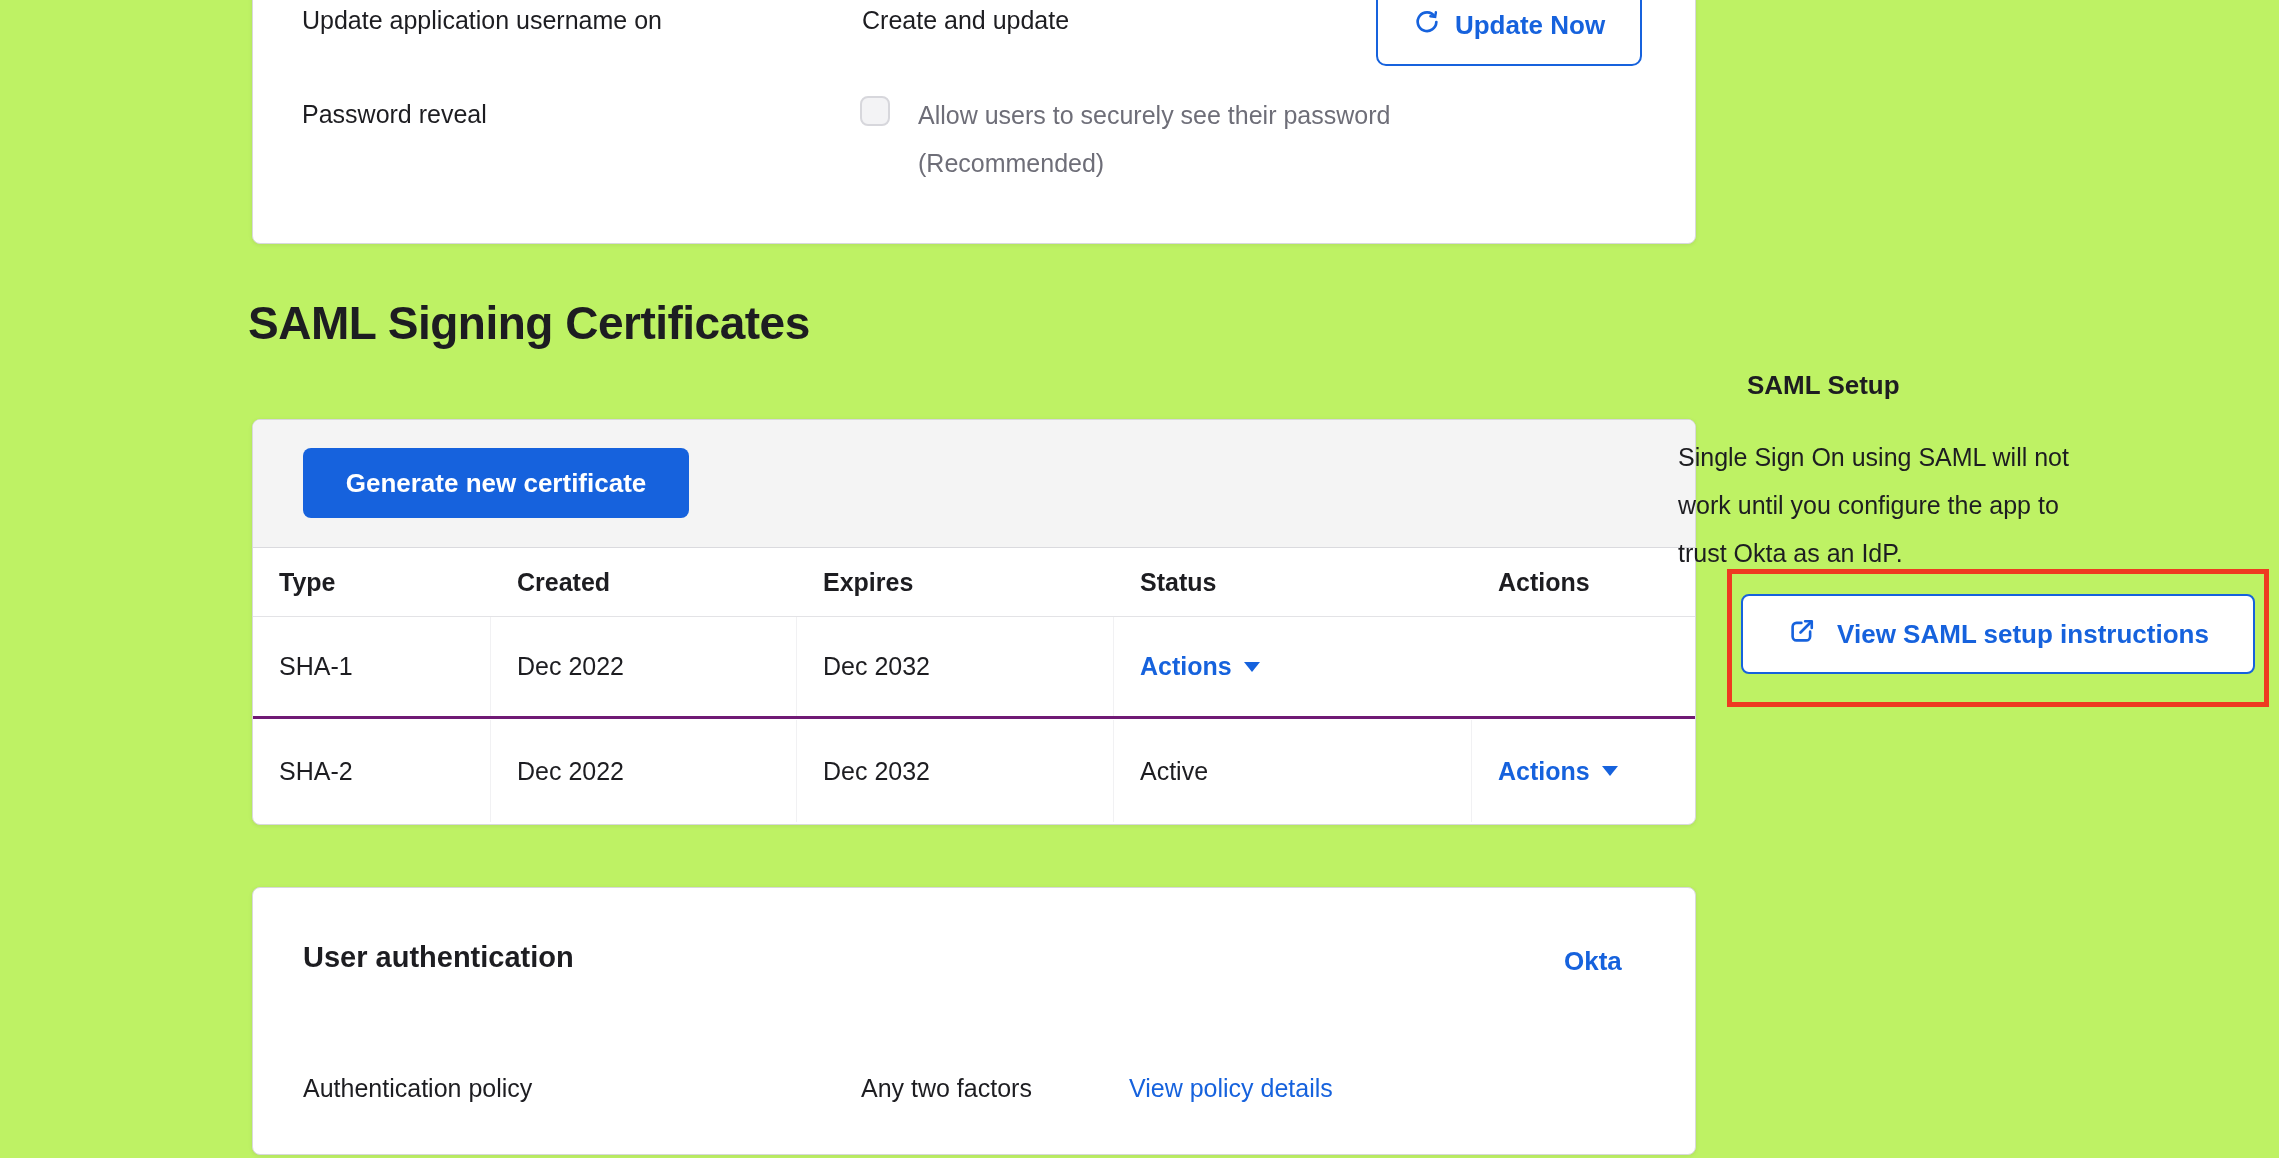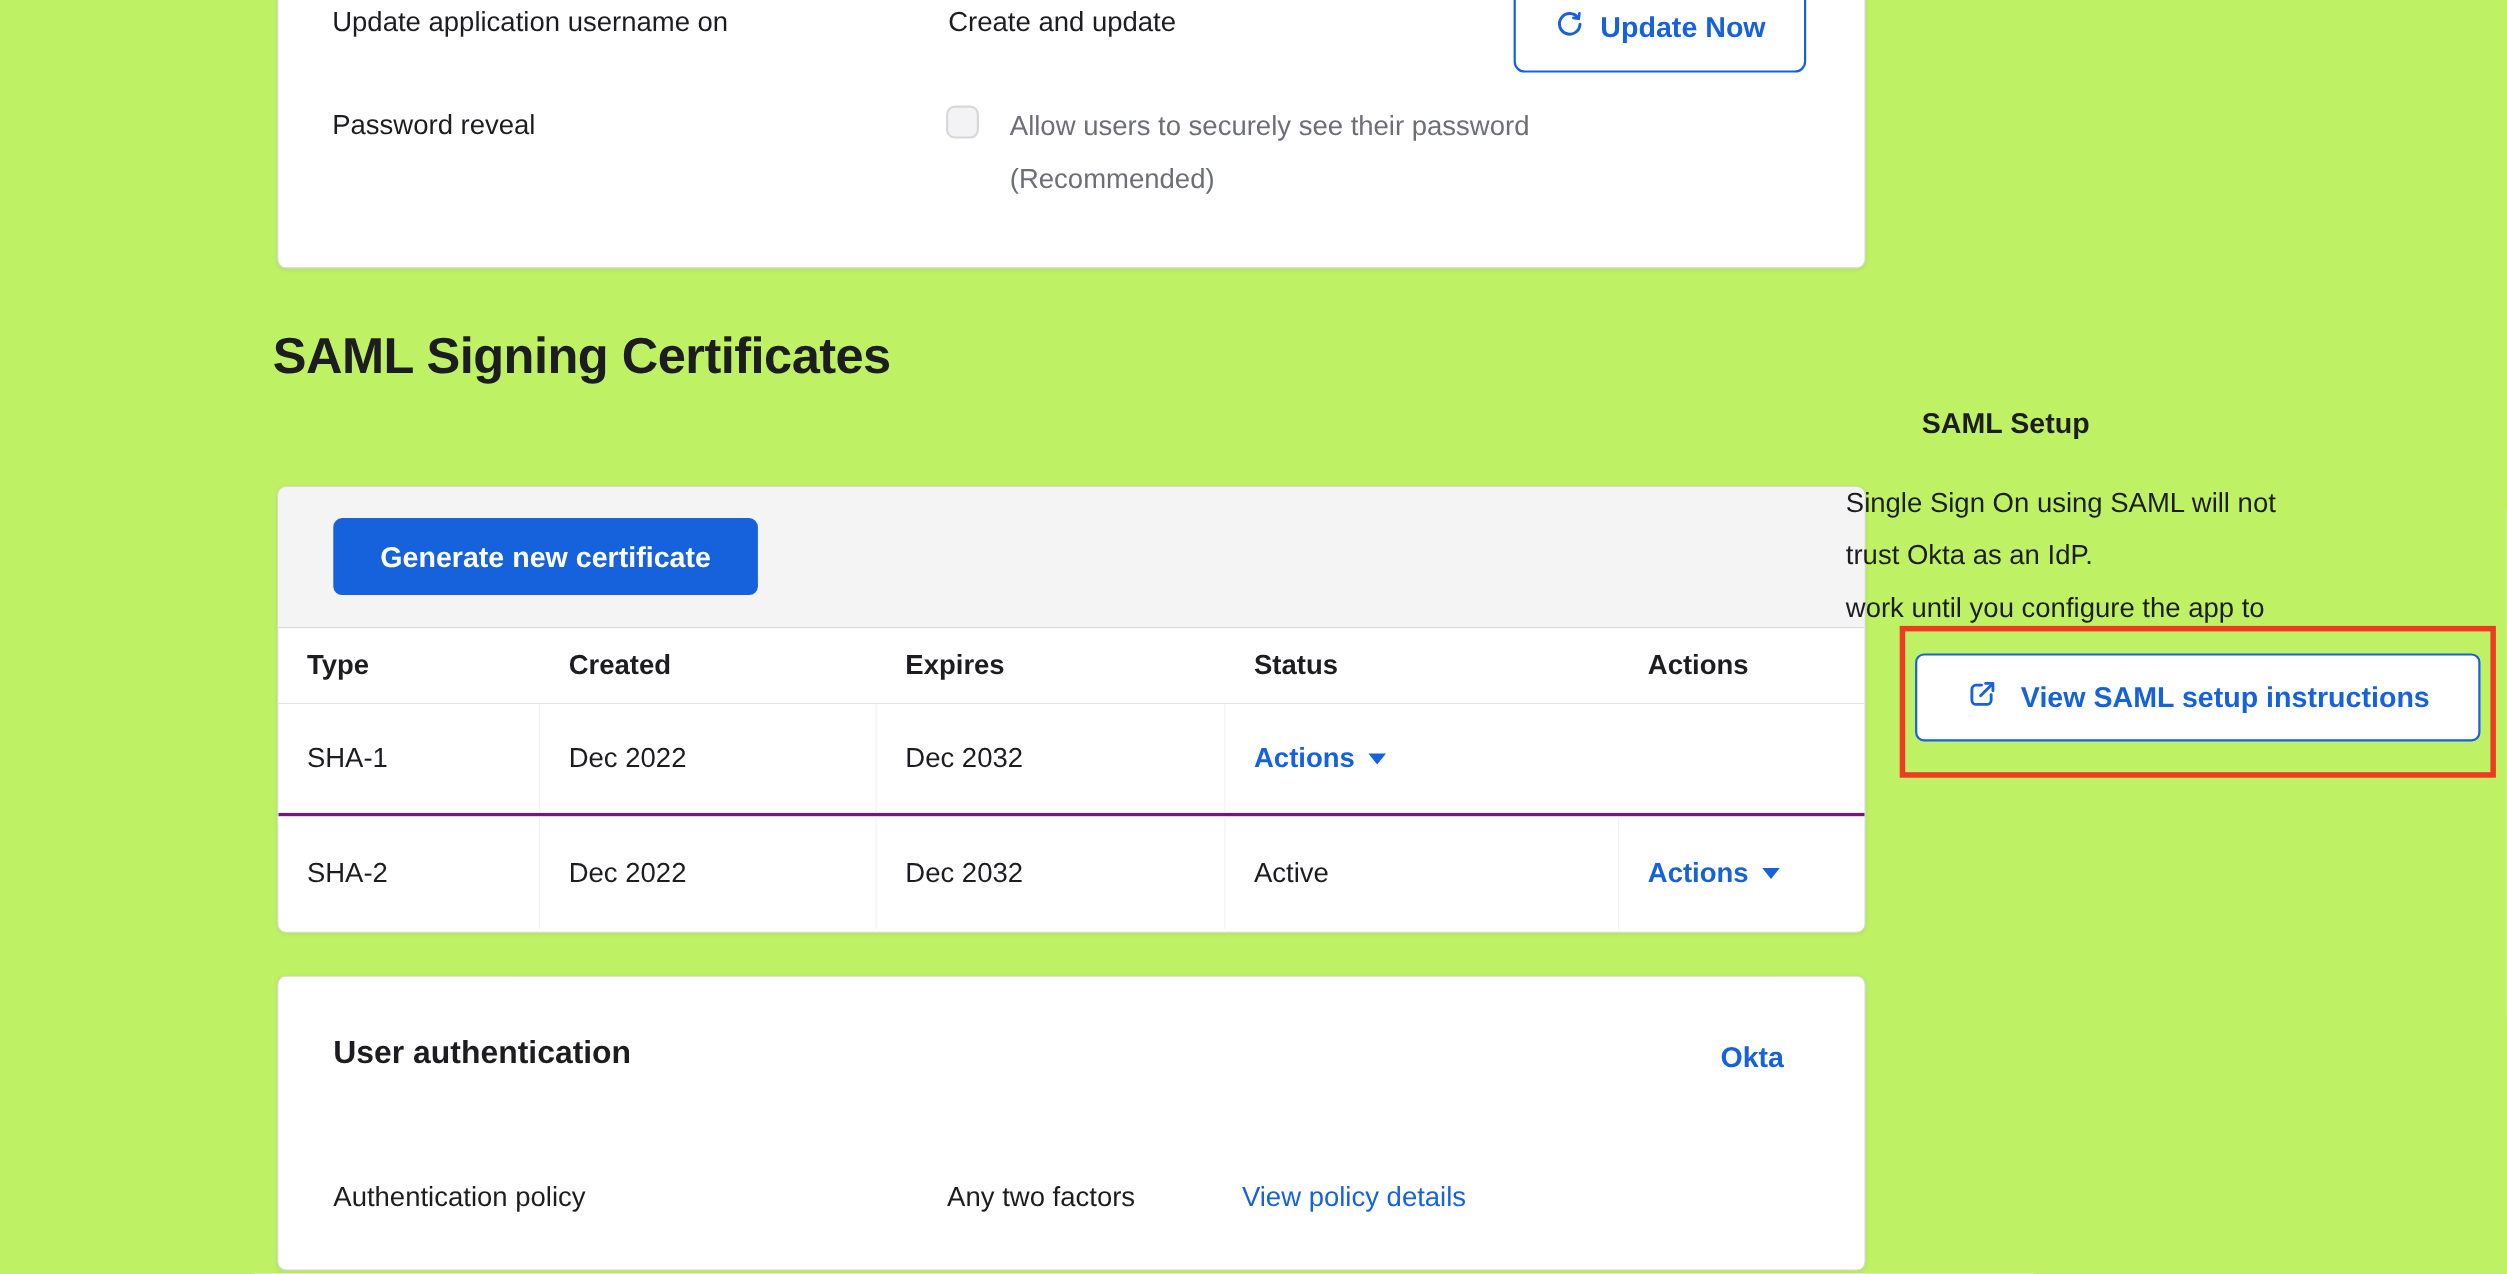--- a/index.html
+++ b/index.html
@@ -31,21 +31,21 @@
     left:860px;top:96px;width:30px;height:30px;border:2px solid #d7d7dc;
     border-radius:8px;background:#f3f3f5;box-sizing:border-box;cursor:pointer;
   }
   #cb-line1{left:918px;top:100px;}
   #cb-line2{left:918px;top:148px;}
 
   
   #section-title{left:248px;top:296px;font-size:46px;font-weight:700;letter-spacing:-.5px;color:#1d1d21;margin:0;}
 
   
-  #certs-card{left:252px;top:442px;width:1444px;height:406px;overflow:hidden;}
+  #certs-card{left:252px;top:419px;width:1444px;height:406px;overflow:hidden;}
   #certs-band{position:absolute;left:0;top:0;width:100%;height:128px;background:#f4f4f4;border-bottom:1px solid #dadade;box-sizing:border-box;}
   #generate-btn{
     position:absolute;left:50px;top:28px;width:386px;height:70px;background:#1662dd;
     border:none;border-radius:8px;color:#fff;font-size:26px;font-weight:700;cursor:pointer;
     font-family:inherit;
   }
   .grid-row{
     position:absolute;left:0;width:1444px;display:grid;
     grid-template-columns:238px 306px 317px 358px 1fr;align-items:center;box-sizing:border-box;
   }
@@ -160,22 +160,22 @@
     <span id="auth-edit">Okta</span>
     <div class="t25" id="auth-policy-label">Authentication policy</div>
     <div class="t25" id="auth-policy-value">Any two factors</div>
     <div class="t25" id="auth-policy-link">View policy details</div>
   </section>
 
   <h3 class="abs" id="saml-setup-title">SAML Setup</h3>
 
   <div class="abs" id="saml-setup-desc">
     <div>Single Sign On using SAML will not</div>
+    <div>work until you configure the app to</div>
     <div>trust Okta as an IdP.</div>
-    <div>work until you configure the app to</div>
   </div>
 
   <div class="abs" id="red-annotation-box"></div>
 
   <button class="abs" id="view-saml-btn">
     <span class="icon-svg">
       <svg width="30" height="30" viewBox="0 0 24 24" fill="none" stroke="#1662dd" stroke-width="2.1" stroke-linecap="round" stroke-linejoin="round">
         <path d="M11.5 5.5H7.6A3.1 3.1 0 0 0 4.5 8.6v7.8a3.1 3.1 0 0 0 3.1 3.1h7.8a3.1 3.1 0 0 0 3.1-3.1v-3.9"></path>
         <path d="M14.5 4.2h5.3v5.3"></path>
         <path d="M19.4 4.6l-8.6 8.6"></path>

